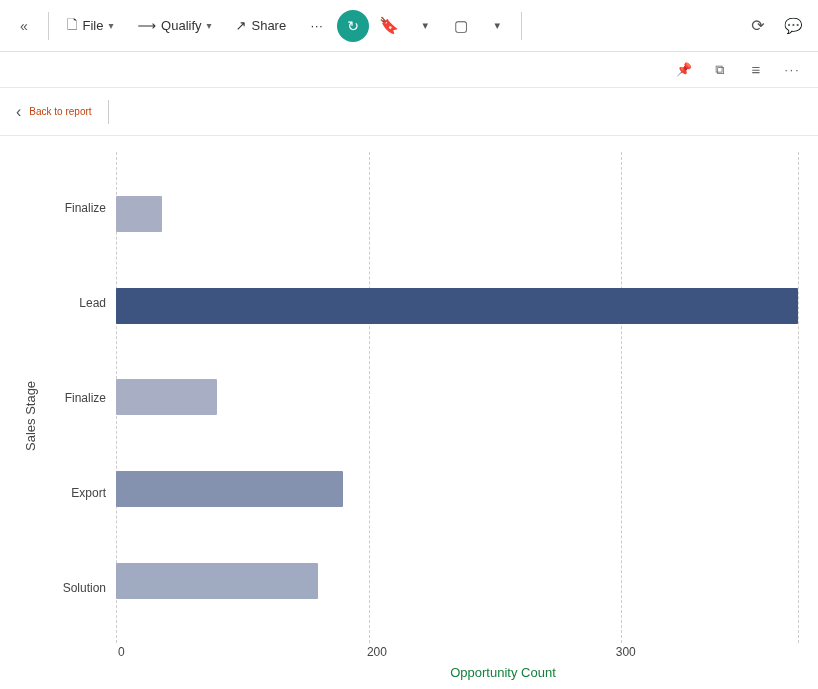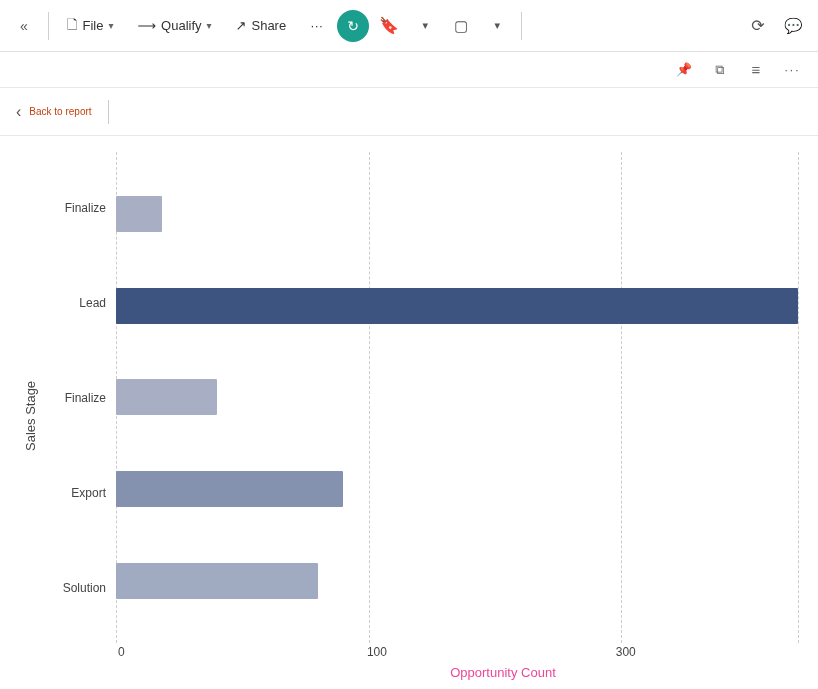--- a/index.html
+++ b/index.html
@@ -282,20 +282,20 @@
                 <div class="bar" style="width: 29.6%; background-color: rgb(160, 170, 192); height: 36px; border-radius: 1px;"></div>
               </div>
             </div>
         </div>
 
       </div>
 
       <div style="margin-left:82px; position:relative; height:36px;">
         <div id="x-ticks-container" style="position:relative; height:20px;">
             <span style="position: absolute; left: calc(0% - 8px); top: 2px; font-size: 12px; color: rgb(68, 68, 68);">0</span>
-            <span style="position: absolute; left: calc(37.037% - 8px); top: 2px; font-size: 12px; color: rgb(68, 68, 68);">100</span>
+            <span style="position: absolute; left: calc(37.037% - 8px); top: 2px; font-size: 12px; color: rgb(68, 68, 68);">200</span>
             <span style="position: absolute; left: calc(74.0741% - 8px); top: 2px; font-size: 12px; color: rgb(68, 68, 68);">300</span>
           </div>
-        <div class="x-axis-label" style="position:absolute; left:0; right:0; text-align:center; font-size:13px; color:#ec4899; top:18px;">Opportunity Count</div>
+        <div class="x-axis-label" style="position:absolute; left:0; right:0; text-align:center; font-size:13px; color:#15803d; top:18px;">Opportunity Count</div>
       </div>
     </div>
   </div>
 </div>
 
 </body></html>

